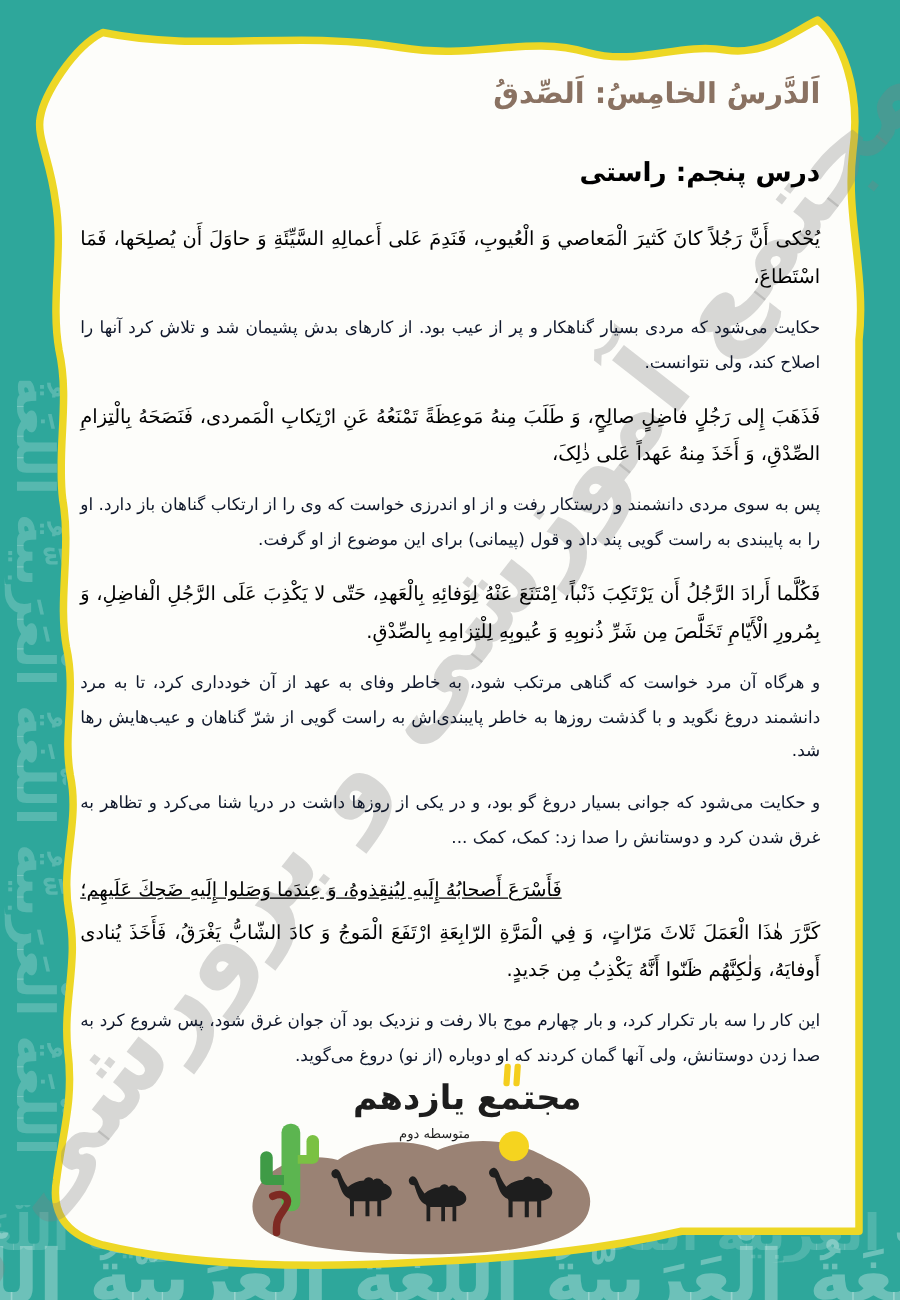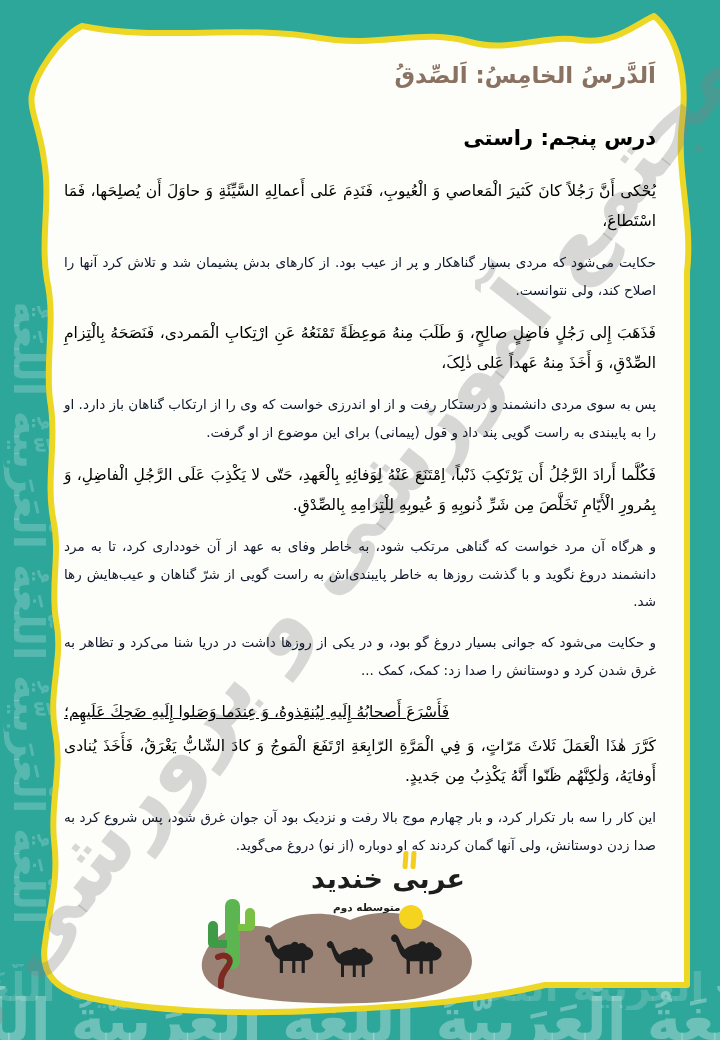--- a/index.html
+++ b/index.html
@@ -30,21 +30,21 @@
   .title-fa { text-align:right; color:#000000; font-size:21px; font-weight:bold; margin-top:38px; margin-bottom:26px; }
   .p-ar { color:#000000; font-size:15.5px; line-height:1.95; text-align:justify; margin:3px 0; }
   .p-fa { color:#0f172a; font-size:13.5px; line-height:2.05; text-align:justify; margin:13px 0; }
   .p-center { text-align:left;text-decoration:underline; }
 
   
   .logo { position:absolute; left:175px; top:845px; width:320px; height:165px; z-index:5; }
   .logo svg { position:absolute; inset:0; }
   .logo-title { position:absolute; right:30px; top:18px; font-size:27px; font-weight:bold;
                 color:#1d1d1d; direction:rtl; white-space:nowrap; letter-spacing:1px; }
-  .logo-sub { position:absolute; left:158px; top:56px; font-size:10.5px; font-weight:bold;
+  .logo-sub { position:absolute; left:144px; top:56px; font-size:10.5px; font-weight:normal;
               color:#1d1d1d; direction:rtl; letter-spacing:1px; }
   .eleven-marks { position:absolute; left:219px; top:6px; width:22px; height:20px; }
   .eleven-marks i { display:inline-block; width:5px; height:18px; background:#F4CE1E;
                     border-radius:2px; margin-left:3px; transform:rotate(4deg); }
 </style>
 </head>
 <body>
 
 <div class="page">
 
@@ -129,17 +129,17 @@
       </g>
       <g fill="#1E1E1E" transform="translate(214,87) scale(1.1)">
         <path d="M5,2 C2.6,2.6 1.4,4.6 2,6.6 C2.5,8.4 4.2,9.4 6.2,9.2 C7.4,12.8 8.6,16.4 10,19.4
                  C11.2,21.8 13,23.6 15.6,24.8 L16,26 16,38 19,38 19,26.6 L27.8,26.6 27.8,38 30.8,38 30.8,26.6
                  L36.8,26.6 36.8,38 39.8,38 39.8,26 C43.8,25.8 47.2,23.8 47.8,20.6 C48.2,17 45.6,14.2 41.8,13.2
                  C40.4,9.6 36.4,8.2 33.8,10.6 C32.2,7.6 28.2,7.8 26.6,10.8 C22,11 17.6,13 14.4,15.8
                  C12.2,13 10.4,9.8 9.2,6.4 C8.4,4 7,2 5,2 Z"></path>
       </g>
     </svg>
     <div class="eleven-marks"><i></i><i></i></div>
-    <div class="logo-title">عربی خندید</div>
+    <div class="logo-title">مجتمع یازدهم</div>
     <div class="logo-sub">متوسطه دوم</div>
   </div>
 
 </div>
 
 </body></html>

